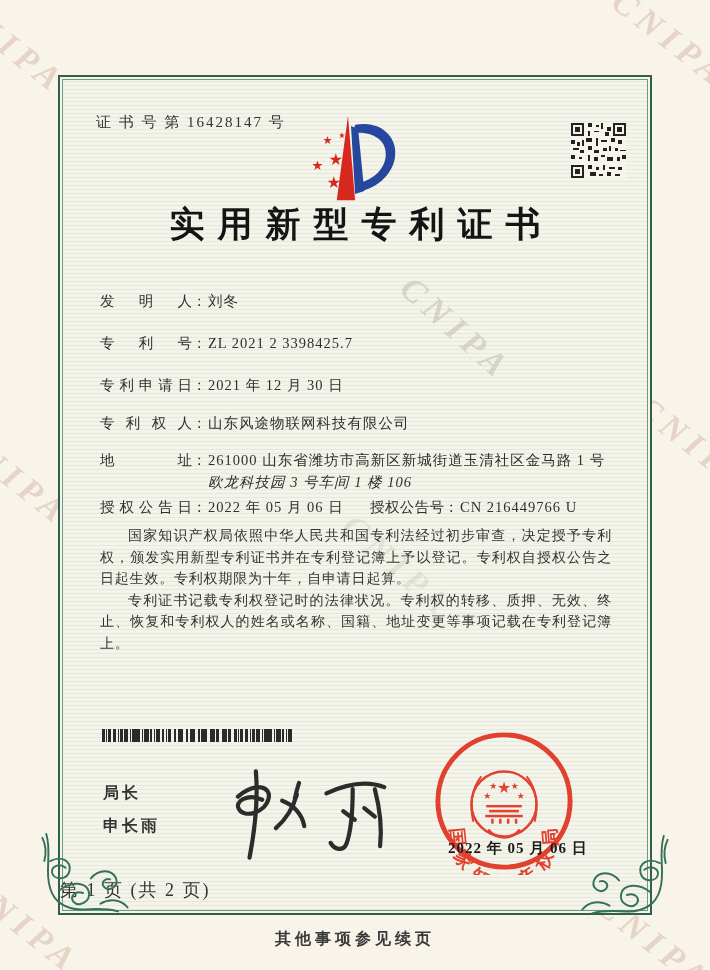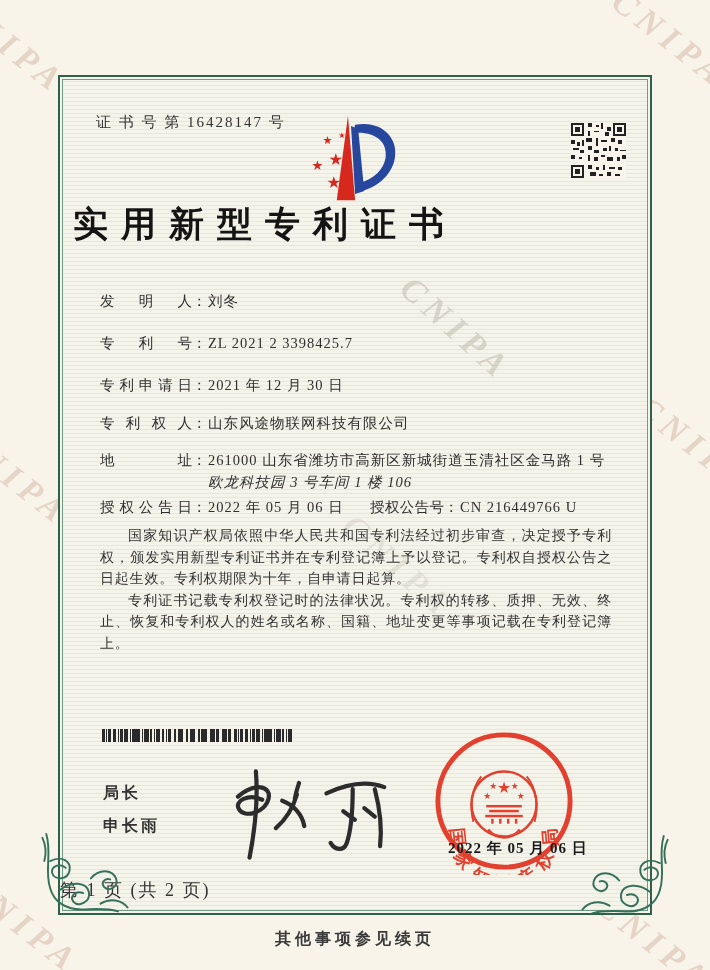--- a/index.html
+++ b/index.html
@@ -26,21 +26,21 @@
     box-shadow:inset 0 0 0 2px #f6f4ea, inset 0 0 0 3px #6f9a81;
     background-color:#f5f4eb;
     background-image:repeating-linear-gradient(180deg,
       rgba(150,178,150,.17) 0px, rgba(150,178,150,.17) 1px,
       transparent 1px, transparent 4px);
   }
   .certificate > *{position:absolute;}
   .cert-no{left:36px;top:36px;font-size:15px;letter-spacing:2px;color:#333;font-weight:500;z-index:2;text-align:center;}
   .logo{left:234px;top:34px;width:112px;height:98px;z-index:2;}
   .qr{right:24px;top:46px;width:55px;height:55px;z-index:2;}
-  .title{left:0;right:0;top:124px;text-align:left;z-index:2;
+  .title{left:0;right:0;top:124px;text-align:center;z-index:2;
     font-size:35px;font-weight:700;letter-spacing:13px;text-indent:13px;color:#141414;}
   
   .content{left:40px;right:38px;top:213px;z-index:2;font-size:14.5px;color:#2f2f2f;}
   .frow{line-height:22px;position:relative;}
   .mb21{margin-bottom:21px}.mb20{margin-bottom:20px}.mb16{margin-bottom:16px}
   .mb15{margin-bottom:15px}.mb3{margin-bottom:3px}
   .flabel{display:inline-block;width:92px;text-align:justify;text-align-last:justify;
     vertical-align:top;font-weight:500;}
   .fcolon{display:inline-block;width:16px;font-weight:500;}
   .fvalue{letter-spacing:1px;font-weight:500;}

